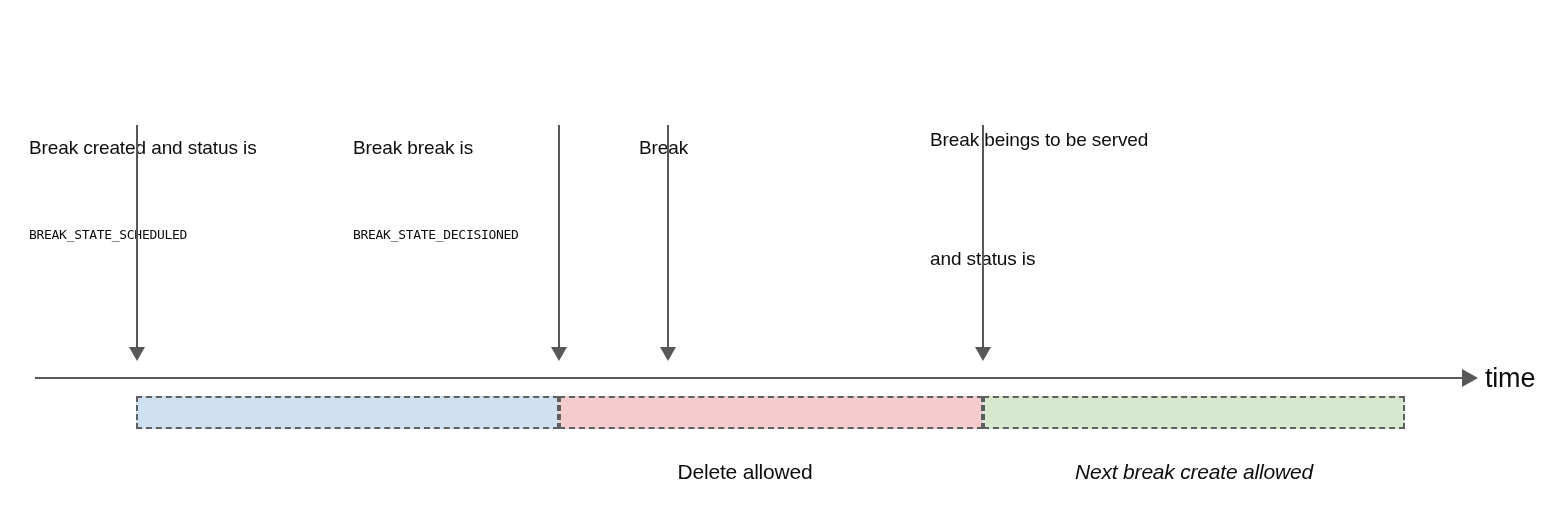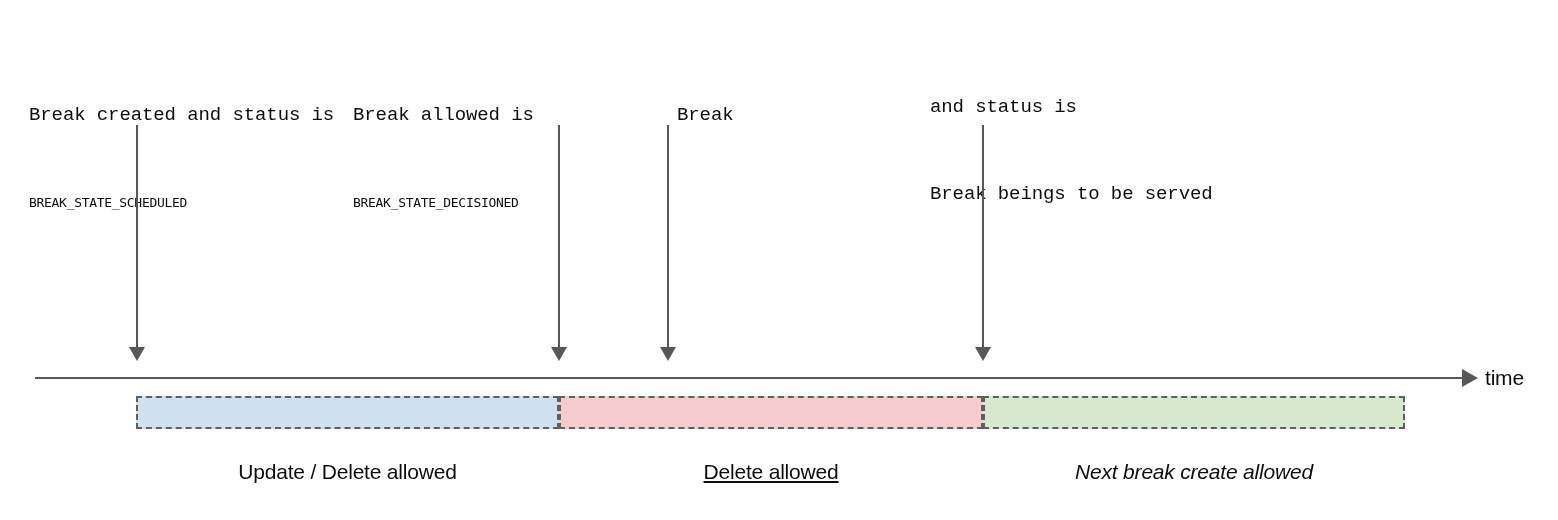--- a/index.html
+++ b/index.html
@@ -25,32 +25,33 @@
 
   
   .annot {
     position: absolute;
     font-size: 19px;
     line-height: 29px;
     color: #0d0d0d;
     white-space: pre;
   }
   .annot .prose {
-    font-family: Liberation Mono, monospace;
+    font-family: Liberation Sans, sans-serif;
     letter-spacing: -0.1px;
+    margin-top: 32px;
   }
   .annot .mono {
     font-family: "DejaVu Sans Mono", monospace;
     font-size: 13px;
     letter-spacing: -0.3px;
   }
 
   #annot-0 { left: 29px;  top: 43px; }
   #annot-1 { left: 353px; top: 43px; }
-  #annot-2 { left: 677px; top: 43px; }
+  #annot-2 { left: 639px; top: 43px; }
   #annot-3 { left: 930px; top: 35px; }
 
   
   .vline {
     position: absolute;
     width: 2px;
     background: #555759;
   }
   .vhead {
     position: absolute;
@@ -77,21 +78,21 @@
     width: 0;
     height: 0;
     border-top: 9px solid transparent;
     border-bottom: 9px solid transparent;
     border-left: 16px solid #555759;
   }
   #axis-label {
     position: absolute;
     left: 1485px;
     top: 366px;
-    font-size: 21px;
+    font-size: 27px;
     line-height: 24px;
     color: #0d0d0d;
     letter-spacing: -0.2px;
   }
 
   
   .seg {
     position: absolute;
     top: 396px;
     height: 33px;
@@ -115,31 +116,31 @@
 <body>
 
 <div id="stage">
 
   <div class="annot" id="annot-0">
     <div class="prose">Break created and status is</div>
     <div class="mono">BREAK_STATE_SCHEDULED</div>
   </div>
 
   <div class="annot" id="annot-1">
-    <div class="prose">Break allowed is</div>
+    <div class="prose">Break break is</div>
     <div class="mono">BREAK_STATE_DECISIONED</div>
   </div>
 
   <div class="annot" id="annot-2">
     <div class="prose">Break</div>
   </div>
 
   <div class="annot" id="annot-3">
+    <div class="prose">Break beings to be served</div>
     <div class="prose">and status is</div>
-    <div class="prose">Break beings to be served</div>
   </div>
 
   <div class="vline" style="left:136px; top:125px; height:224px;"></div>
   <div class="vhead" style="left:129px; top:347px;"></div>
 
   <div class="vline" style="left:558px; top:125px; height:224px;"></div>
   <div class="vhead" style="left:551px; top:347px;"></div>
 
   <div class="vline" style="left:667px; top:125px; height:224px;"></div>
   <div class="vhead" style="left:660px; top:347px;"></div>
@@ -148,17 +149,16 @@
   <div class="vhead" style="left:975px; top:347px;"></div>
 
   <div id="axis-line"></div>
   <div id="axis-head"></div>
   <div id="axis-label">time</div>
 
   <div class="seg" style="left:136px; width:423px; background:#cfe0f0;"></div>
   <div class="seg" style="left:559px; width:424px; background:#f5ccce;"></div>
   <div class="seg" style="left:983px; width:422px; background:#d6e9ce;"></div>
 
-  <div class="caption" style="left:136px; width:423px;">Update / Delete allowed</div>
-  <div class="caption" style="left:559px; width:424px;text-decoration:underline;">Delete allowed</div>
+  <div class="caption" style="left:533px; width:424px;">Delete allowed</div>
   <div class="caption" style="left:983px; width:422px;font-style:italic;">Next break create allowed</div>
 
 </div>
 
 </body></html>

